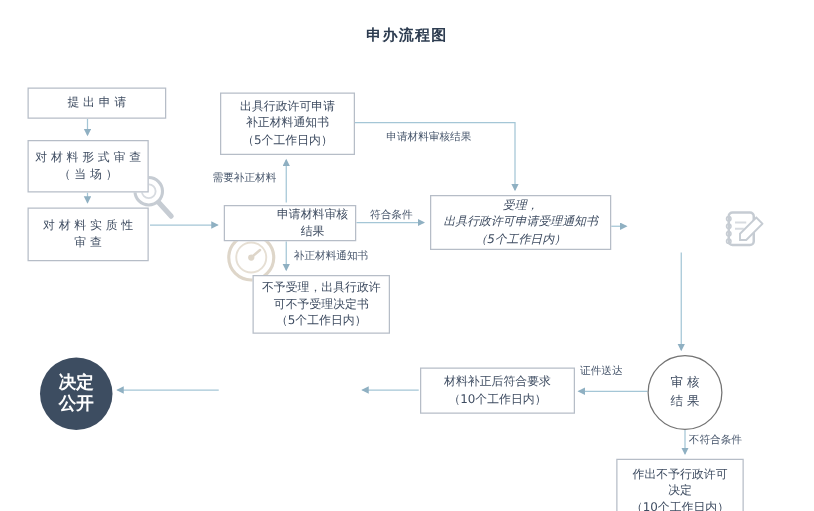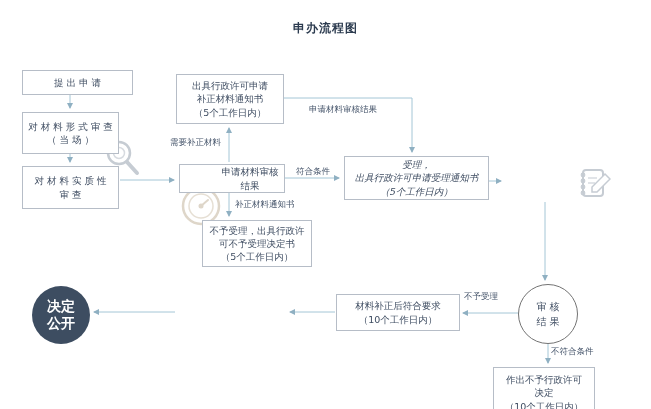--- a/index.html
+++ b/index.html
@@ -95,16 +95,16 @@
   <div class="node" style="left:493px;top:367px;width:102px;height:52px;">作出不予行政许可
 决定
 （10个工作日内）</div>
   <div class="dark-circle" style="left:32px;top:286px;width:58px;height:58px;">决定
 公开</div>
 
   <div class="edge-label" style="left:170px;top:137px;">需要补正材料</div>
   <div class="edge-label" style="left:309px;top:104px;">申请材料审核结果</div>
   <div class="edge-label" style="left:296px;top:166px;">符合条件</div>
   <div class="edge-label" style="left:235px;top:199px;">补正材料通知书</div>
-  <div class="edge-label" style="left:464px;top:291px;">不予受理</div>
+  <div class="edge-label" style="left:464px;top:291px;">证件送达</div>
   <div class="edge-label" style="left:551px;top:346px;">不符合条件</div>
 
 </div>
 
 </body></html>

